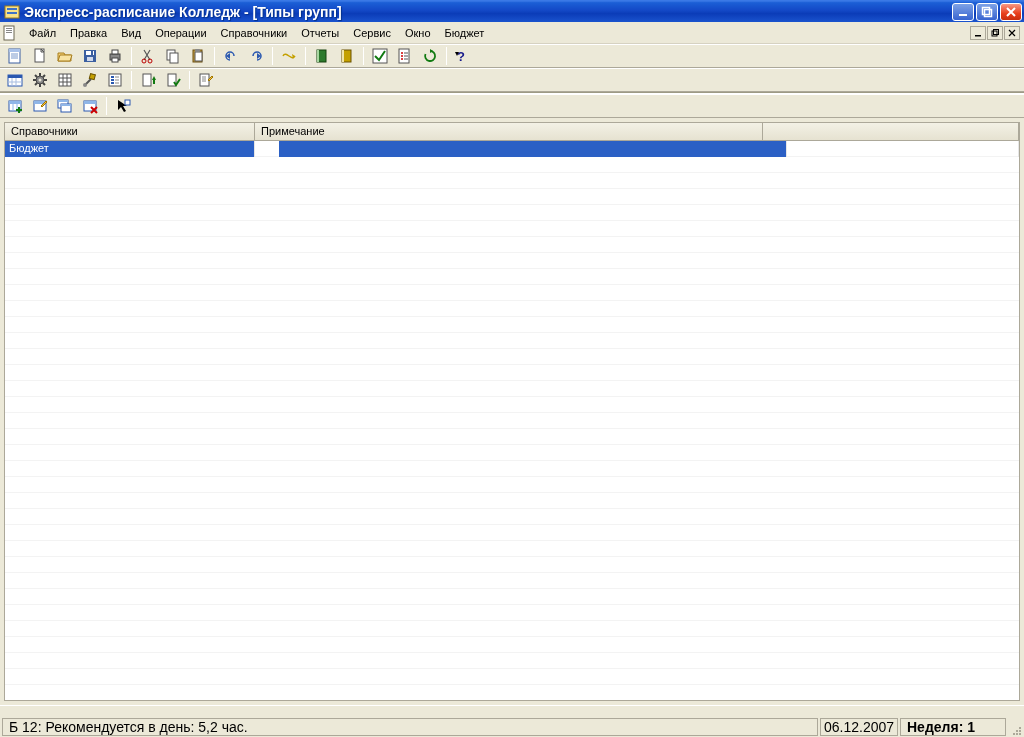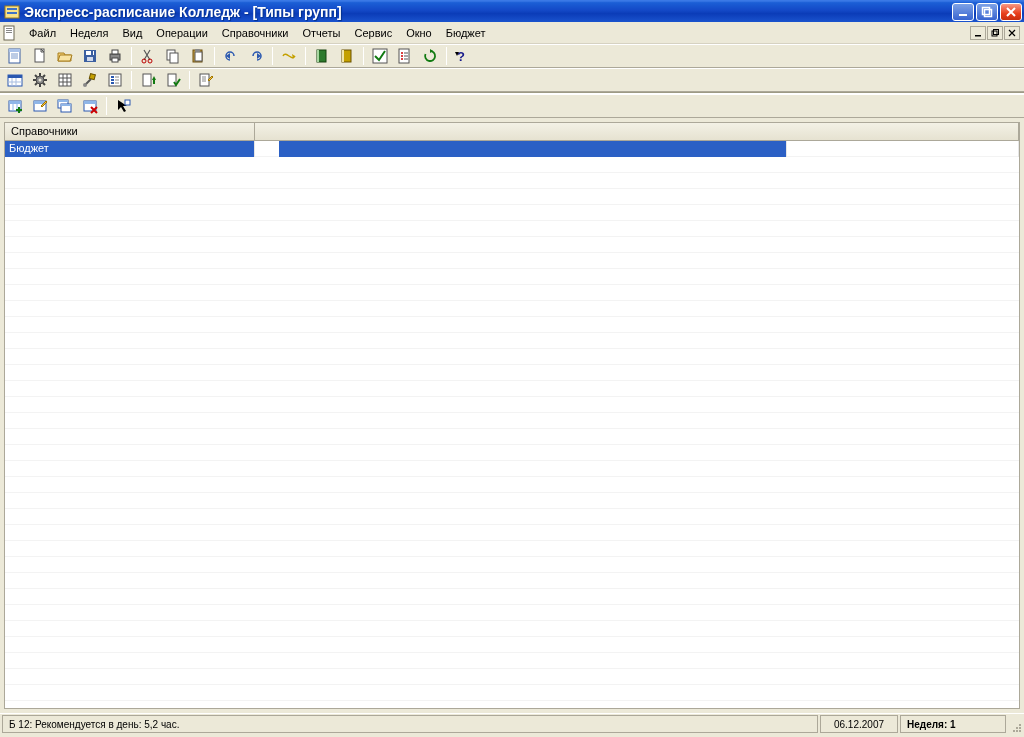--- a/index.html
+++ b/index.html
@@ -139,25 +139,25 @@
   }
   .gr-cell.name { width:250px; }
   .gr-cell.note { width:508px; }
   .gr-cell.last { flex:1; }
   .grid-row.selected .gr-cell.name,
   .grid-row.selected .gr-cell.note {
     background: #2b60c5; color:#fff;
   }
   
   .statusbar {
-    height: 24px;
+    height: 32px;
     background: #ece9d8;
     border-top: 1px solid #fff;
-    display:flex; align-items: flex-start;
-    font-size:10px;
+    display:flex; align-items: flex-end;
+    font-size:14px;
     gap:2px;
     padding:1px 2px;
   }
   .status-panel {
     border:1px solid #aca899;
     height:18px;
     display:flex; align-items:center;
     padding:0 6px;
     background:#ece9d8;
   }
@@ -205,21 +205,21 @@
 <div class="menubar">
   <span class="menu-icon">
     <svg viewBox="0 0 16 16">
         <rect x="2" y="1" width="10" height="14" fill="#fff" stroke="#6b6651"></rect>
         <rect x="4" y="3" width="6" height="1" fill="#888"></rect>
         <rect x="4" y="5" width="6" height="1" fill="#888"></rect>
         <rect x="4" y="7" width="6" height="1" fill="#888"></rect>
       </svg>
   </span>
   <span class="menu-item">Файл</span>
-  <span class="menu-item">Неделя</span>
+  <span class="menu-item">Правка</span>
   <span class="menu-item">Вид</span>
   <span class="menu-item">Операции</span>
   <span class="menu-item">Справочники</span>
   <span class="menu-item">Отчеты</span>
   <span class="menu-item">Сервис</span>
   <span class="menu-item">Окно</span>
   <span class="menu-item">Бюджет</span>
   <div class="mdi-controls">
     <div class="mdi-btn">
         <svg viewBox="0 0 8 8">
@@ -484,20 +484,21 @@
       <svg viewBox="0 0 16 16">
         <polygon points="3,2 3,12 6,9 9,14 11,13 8,8 12,8" fill="#000"></polygon>
         <rect x="10" y="2" width="5" height="5" fill="#fff" stroke="#2a58b0"></rect>
       </svg>
     </div>
   </div>
 
 <div class="grid-wrap">
   <div class="grid-header">
     <div class="gh-cell name">Справочники</div>
+    <div class="gh-cell note">Примечание</div>
     <div class="gh-cell last"></div>
   </div>
   <div class="grid-body" id="grid-body">
       <div class="grid-row selected">
         <div class="gr-cell name">Бюджет</div>
         <div class="gr-cell note"></div>
         <div class="gr-cell last"></div>
       </div>
     </div>
 </div>

